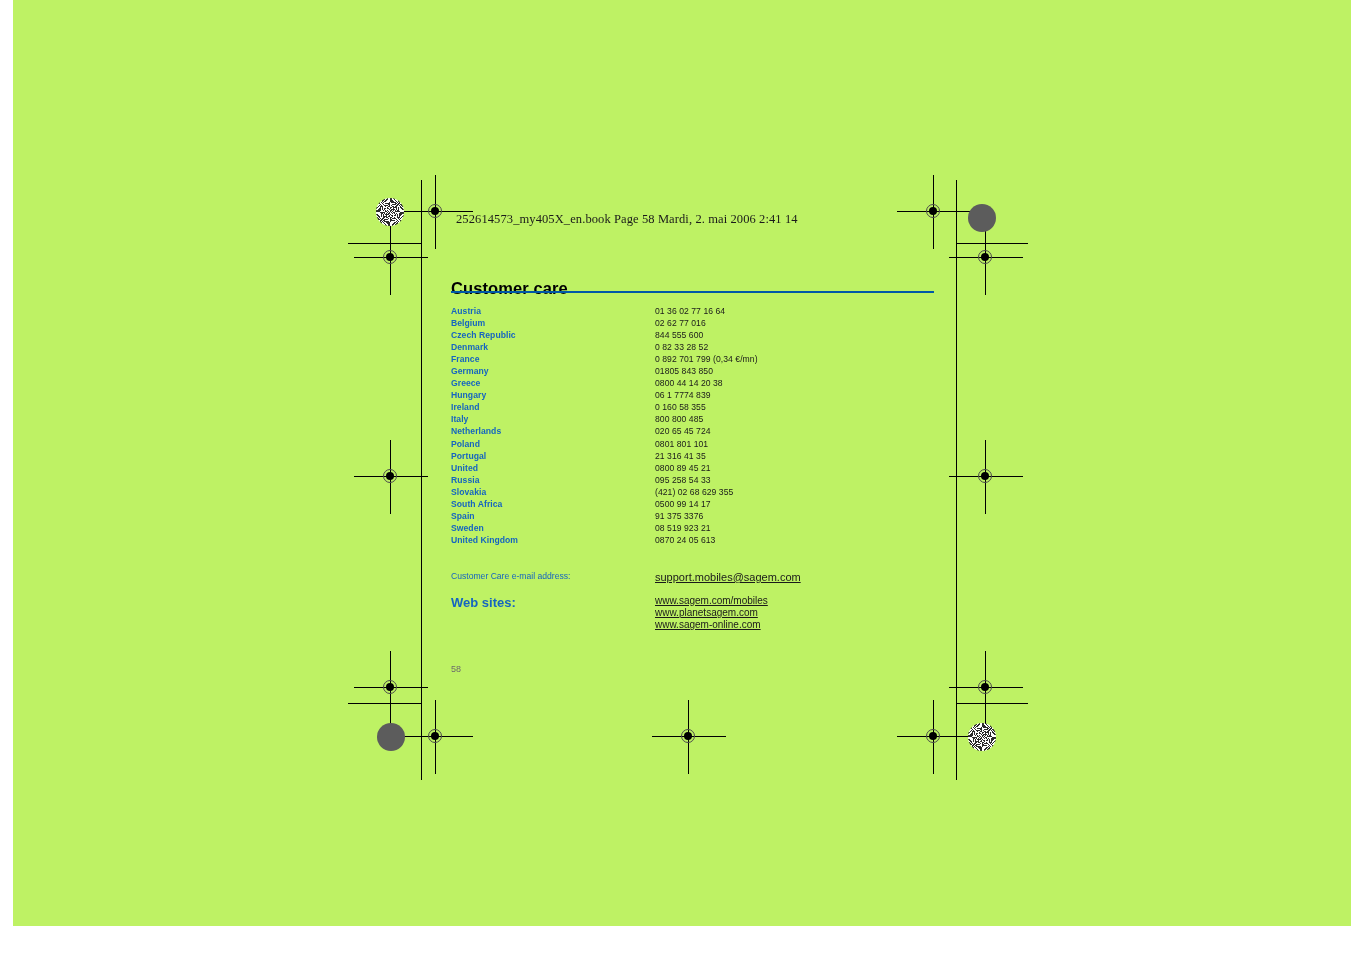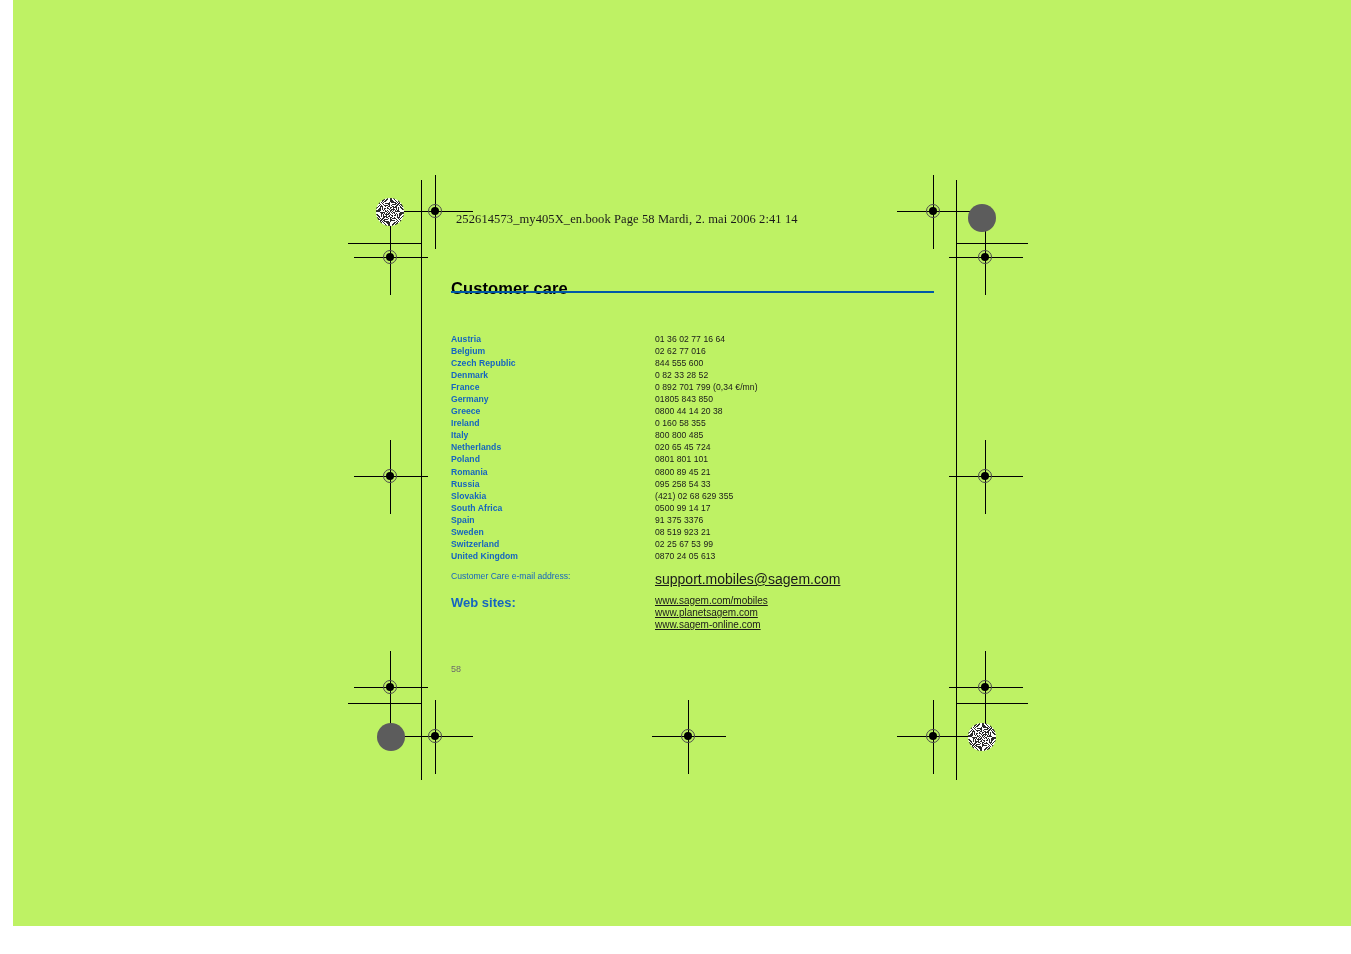--- a/index.html
+++ b/index.html
@@ -117,21 +117,20 @@
     height: 2px;
     background: #0059a8;
   }
 
   
   #contact-table {
     position: absolute;
     left: 30px;
     top: 106px;
     width: 490px;
-    margin-top: 28px;
   }
   .contact-row {
     position: relative;
     height: 12.05px;
     white-space: nowrap;
   }
   .country-name {
     position: absolute;
     left: 0;
     top: 0;
@@ -160,21 +159,21 @@
   #email-label {
     position: absolute;
     left: 0; top: 0;
     font-size: 8.6px;
     font-weight: normal;
     color: #1565c0;
   }
   #email-value {
     position: absolute;
     left: 204px; top: 0;
-    font-size: 14px;
+    font-size: 11px;
     color: #1a1a1a;
     text-decoration: underline;
   }
 
   
   #websites-block {
     position: absolute;
     left: 30px;
     top: 395px;
     width: 490px;
@@ -328,37 +327,45 @@
         </div>
         <div class="contact-row">
           <span class="country-name">Germany</span>
           <span class="phone-number">01805 843 850</span>
         </div>
         <div class="contact-row">
           <span class="country-name">Greece</span>
           <span class="phone-number">0800 44 14 20 38</span>
         </div>
         <div class="contact-row">
+          <span class="country-name">Hungary</span>
+          <span class="phone-number">06 1 7774 839</span>
+        </div>
+        <div class="contact-row">
           <span class="country-name">Ireland</span>
           <span class="phone-number">0 160 58 355</span>
         </div>
         <div class="contact-row">
           <span class="country-name">Italy</span>
           <span class="phone-number">800 800 485</span>
         </div>
         <div class="contact-row">
           <span class="country-name">Netherlands</span>
           <span class="phone-number">020 65 45 724</span>
         </div>
         <div class="contact-row">
           <span class="country-name">Poland</span>
           <span class="phone-number">0801 801 101</span>
         </div>
         <div class="contact-row">
-          <span class="country-name">Romania</span>
+          <span class="country-name">Portugal</span>
+          <span class="phone-number">21 316 41 35</span>
+        </div>
+        <div class="contact-row">
+          <span class="country-name">United</span>
           <span class="phone-number">0800 89 45 21</span>
         </div>
         <div class="contact-row">
           <span class="country-name">Russia</span>
           <span class="phone-number">095 258 54 33</span>
         </div>
         <div class="contact-row">
           <span class="country-name">Slovakia</span>
           <span class="phone-number">(421) 02 68 629 355</span>
         </div>
@@ -366,24 +373,20 @@
           <span class="country-name">South Africa</span>
           <span class="phone-number">0500 99 14 17</span>
         </div>
         <div class="contact-row">
           <span class="country-name">Spain</span>
           <span class="phone-number">91 375 3376</span>
         </div>
         <div class="contact-row">
           <span class="country-name">Sweden</span>
           <span class="phone-number">08 519 923 21</span>
-        </div>
-        <div class="contact-row">
-          <span class="country-name">Switzerland</span>
-          <span class="phone-number">02 25 67 53 99</span>
         </div>
         <div class="contact-row">
           <span class="country-name">United Kingdom</span>
           <span class="phone-number">0870 24 05 613</span>
         </div>
       </div>
 
     <div id="email-block">
       <span id="email-label">Customer Care e-mail address:</span>
       <span id="email-value">support.mobiles@sagem.com</span>

